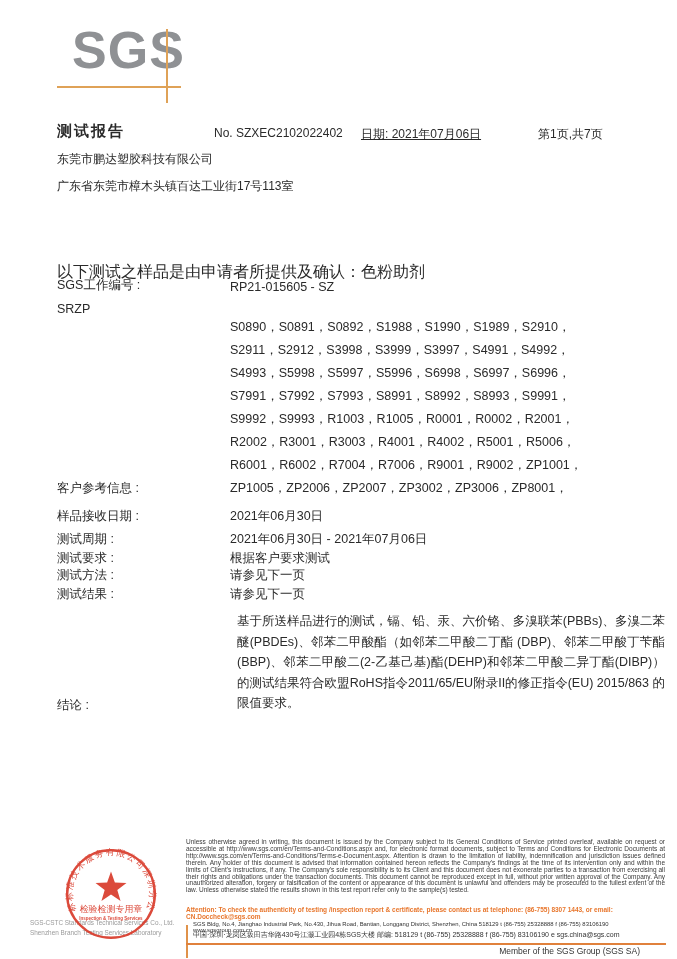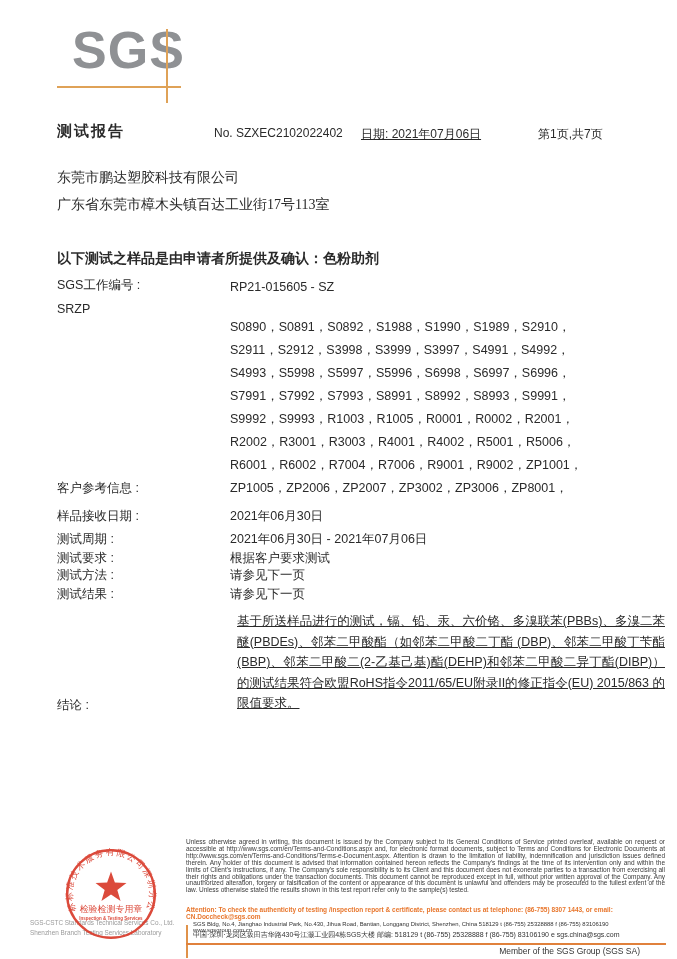--- a/index.html
+++ b/index.html
@@ -12,37 +12,37 @@
   .logo-text{position:absolute;left:72px;top:24px;font-size:52px;font-weight:700;
     color:#8f9194;letter-spacing:1px;line-height:1;}
   .logo-hline{position:absolute;left:57px;top:86px;width:124px;height:2px;background:#dfa257;}
   .logo-vline{position:absolute;left:166px;top:29px;width:2px;height:74px;background:#dfa257;}
   
   .hdr-title{position:absolute;left:57px;top:122px;font-size:15px;font-weight:700;letter-spacing:2px;}
   .hdr-no{position:absolute;left:214px;top:126px;font-size:12px;}
   .hdr-date{position:absolute;left:361px;top:126px;font-size:12px;text-decoration:underline;}
   .hdr-page{position:absolute;left:538px;top:126px;font-size:12px;}
   
-  .applicant{position:absolute;left:57px;top:164px;font-size:14px;line-height:27px;font-family:Liberation Serif, serif;}
-  .statement{position:absolute;left:57px;top:250px;font-size:14px;font-weight:bold;}
+  .applicant{position:absolute;left:57px;top:146px;font-size:12px;line-height:27px;}
+  .statement{position:absolute;left:57px;top:262px;font-size:16px;}
   
   .fields{position:absolute;left:57px;top:271px;right:12px;font-size:12.5px;}
   .row{display:flex;align-items:flex-end;}
   .row .lbl{width:173px;flex:none;}
   .row .val{flex:1;}
   .r-job{height:23px}
   .r-model{height:22px}
   .codes-line{line-height:23px;}
   .r-received{margin-top:2px;height:23px}
   .r-period{height:23px}
   .r-req{height:19px}
   .r-method{height:17px}
   .r-result{margin-top:2px;height:17px}
   .r-conc{margin-top:8px;gap:7px;}
-  .conclusion{line-height:20.5px;text-align:justify;text-decoration:underline;}
+  .conclusion{line-height:20.5px;text-align:justify;}
   
   .legal{position:absolute;left:186px;top:839px;width:479px;font-size:6.5px;line-height:6.9px;
     text-align:justify;color:#3a3a3a;}
   .attention{position:absolute;left:186px;top:906px;width:479px;font-size:6.5px;line-height:7.2px;
     font-weight:700;color:#e8762c;}
   .addr1{position:absolute;left:193px;top:921px;width:472px;font-size:5.9px;color:#333;}
   .addr2{position:absolute;left:193px;top:930px;width:472px;font-size:7px;color:#333;}
   .v-cross{position:absolute;left:186px;top:925px;width:2px;height:33px;background:#e0924a;}
   .f-rule{position:absolute;left:186px;top:943px;width:480px;height:2px;background:#e0813c;}
   .member{position:absolute;right:37px;top:946px;font-size:8.5px;color:#333;}

